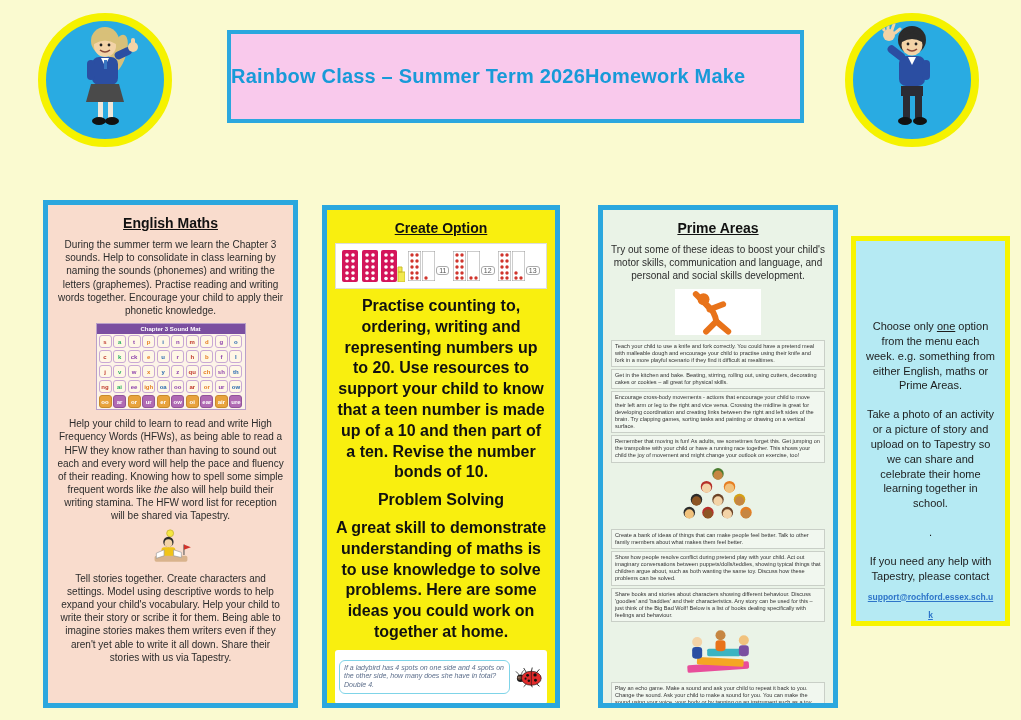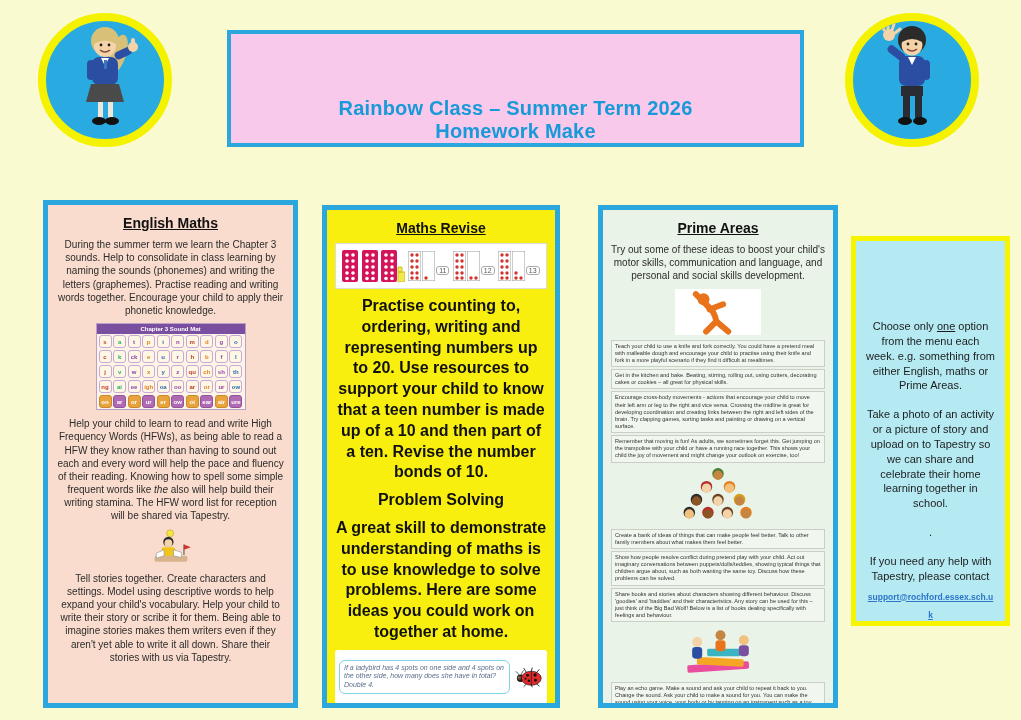--- a/index.html
+++ b/index.html
@@ -9,21 +9,21 @@
     --prob-text:#5B6D8A; --mat-purple:#7B4FA0; --link-blue:#2E75C9;
   }
   *{box-sizing:border-box;margin:0;padding:0}
   html,body{width:1021px;height:720px}
   body{background:var(--page-bg);font-family:"Liberation Sans",sans-serif;position:relative;overflow:hidden}
 
   .badge{position:absolute;border-radius:50%;background:var(--circle-blue);border:8px solid var(--ring-yellow);width:134px;height:134px;display:flex;align-items:center;justify-content:center;overflow:hidden}
   .badge.left{left:38px;top:13px}
   .badge.right{left:845px;top:13px}
 
-  .header{position:absolute;left:227px;top:30px;width:577px;height:117px;background:var(--header-pink);border:4px solid var(--accent);display:flex;flex-direction:column;align-items:center;justify-content:flex-end}
+  .header{position:absolute;left:227px;top:30px;width:577px;height:93px;background:var(--header-pink);border:4px solid var(--accent);display:flex;flex-direction:row;align-items:center;justify-content:flex-start}
   .header .t{color:var(--title-blue);font-weight:bold;font-size:20px;letter-spacing:.2px}
 
   .col{position:absolute;border:5px solid var(--accent);overflow:hidden;padding:8px 8px}
   .col-english{left:43px;top:200px;width:255px;height:508px;background:var(--english-bg)}
   .col-maths{left:322px;top:205px;width:238px;height:503px;background:var(--maths-bg)}
   .col-prime{left:598px;top:205px;width:240px;height:503px;background:var(--prime-bg)}
 
   .col h2{font-size:14px;text-align:center;text-decoration:underline;margin:2px 0 7px 0;color:#111}
   .body-txt{font-size:10px;line-height:1.32;text-align:center;color:#2c2c2c;margin-bottom:6px}
   .bold{font-weight:normal}
@@ -202,21 +202,21 @@
     <polygon points="8,28 17,24 17,31 8,34" fill="#fff" stroke="#999" stroke-width="0.8"></polygon>
     <polygon points="28,24 37,27 37,33 28,31" fill="#fff" stroke="#999" stroke-width="0.8"></polygon>
     <line x1="40" y1="18" x2="40" y2="30" stroke="#555" stroke-width="1.2"></line>
     <polygon points="40,18 48,21 40,24" fill="#D0342C"></polygon>
   </svg>
 
   <p class="body-txt">Tell stories together. Create characters and settings. Model using descriptive words to help expand your child's vocabulary. Help your child to write their story or scribe it for them. Being able to imagine stories makes them writers even if they aren't yet able to write it all down. Share their stories with us via Tapestry.</p>
 </div>
 
 <div class="col col-maths">
-  <h2>Maths Revise</h2>
+  <h2>Create Option</h2>
 
   <div class="numicon-strip">
     <svg width="16" height="32" viewBox="0 0 16 32">
         <rect width="16" height="32" rx="2" fill="#D4145A"></rect>
         <g fill="#fff">
           <circle cx="5" cy="5" r="1.8"></circle>
           <circle cx="11" cy="5" r="1.8"></circle>
           <circle cx="5" cy="11" r="1.8"></circle>
           <circle cx="11" cy="11" r="1.8"></circle>
           <circle cx="5" cy="17" r="1.8"></circle>

